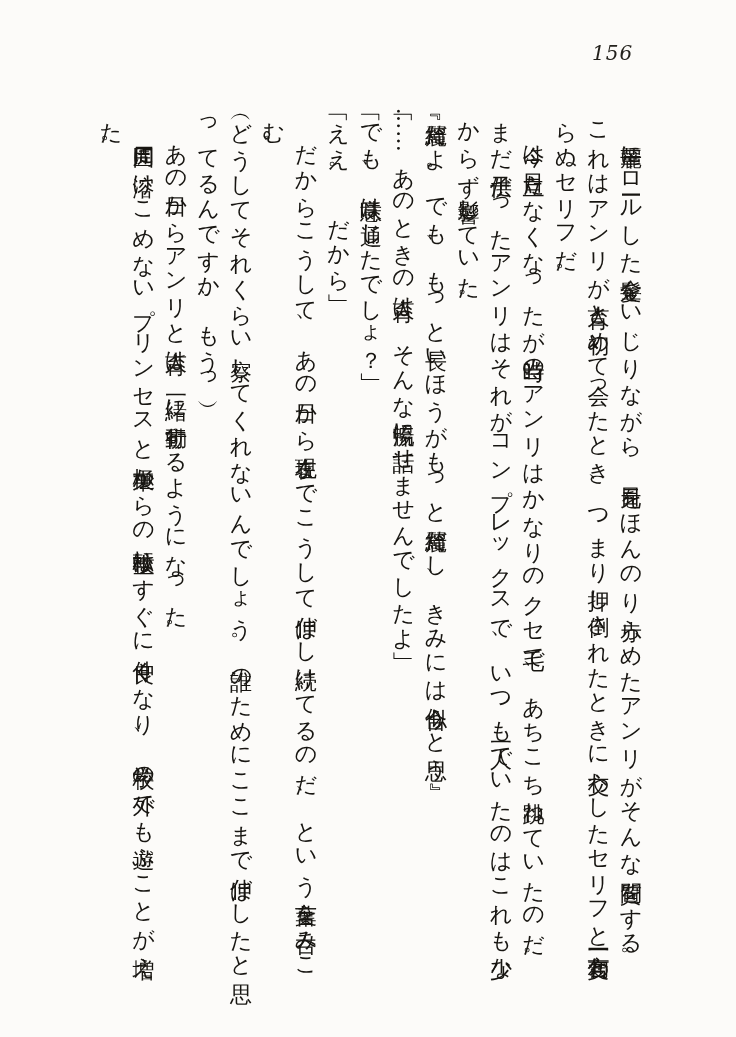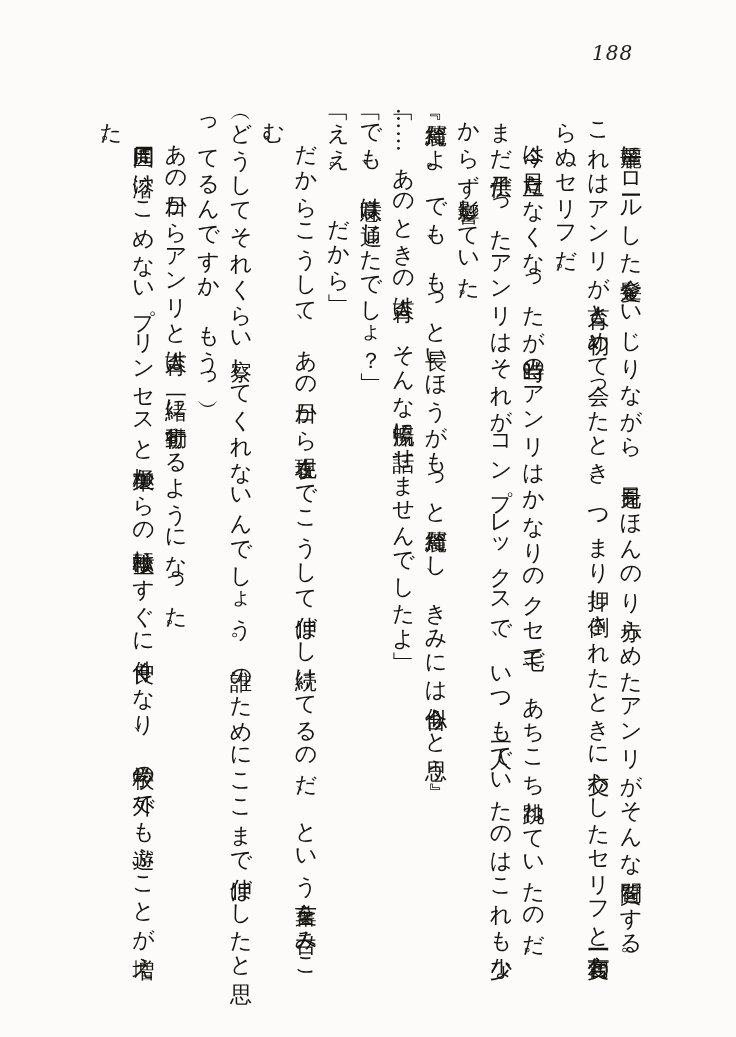--- a/index.html
+++ b/index.html
@@ -48,21 +48,21 @@
   }
   .text-block p.indent {
     text-indent: 1em;
   }
 </style>
 </head>
 <body>
 
 <div class="page">
 
-  <div class="page-number">188</div>
+  <div class="page-number">156</div>
 
   <div class="text-block">
     <p class="indent">華麗にロールした金髪をいじりながら、目元をほんのり赤らめたアンリがそんな質問をする。これはアンリが育人と初めて会ったとき、つまり押し倒されたときに交わしたセリフと一言一句変わらぬセリフだ。</p>
     <p class="indent">今は目立たなくなったが当時のアンリはかなりのクセ毛で、あちこち跳ねていたのだ。まだ子供だったアンリはそれがコンプレックスで、いつも一人でいたのはこれも少なからず影響していた。</p>
     <p>『綺麗だよ。でも、もっと長いほうがもっと綺麗だし、きみには似合うと思う』</p>
     <p>「……あのときの育人は、そんな流暢に話せませんでしたよ」</p>
     <p>「でも、意味は通じたでしょ？」</p>
     <p>「ええ。　だから」</p>
     <p class="indent">だからこうして、あの日から現在までこうして伸ばし続けてるのだ、という言葉を呑みこむ。</p>
     <p>（どうしてそれくらい察してくれないんでしょう。誰のためにここまで伸ばしたと思ってるんですか、もうっ）</p>

